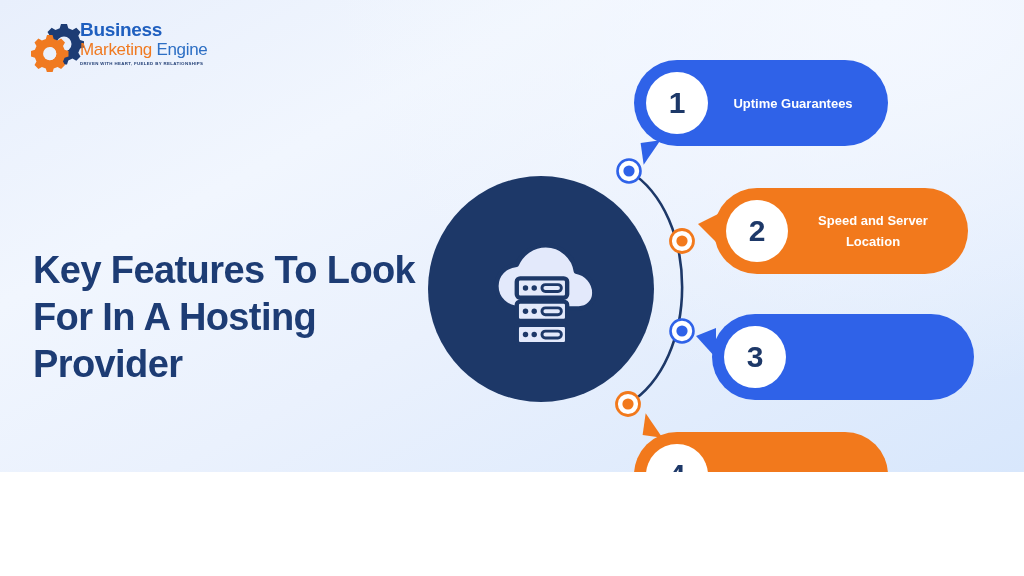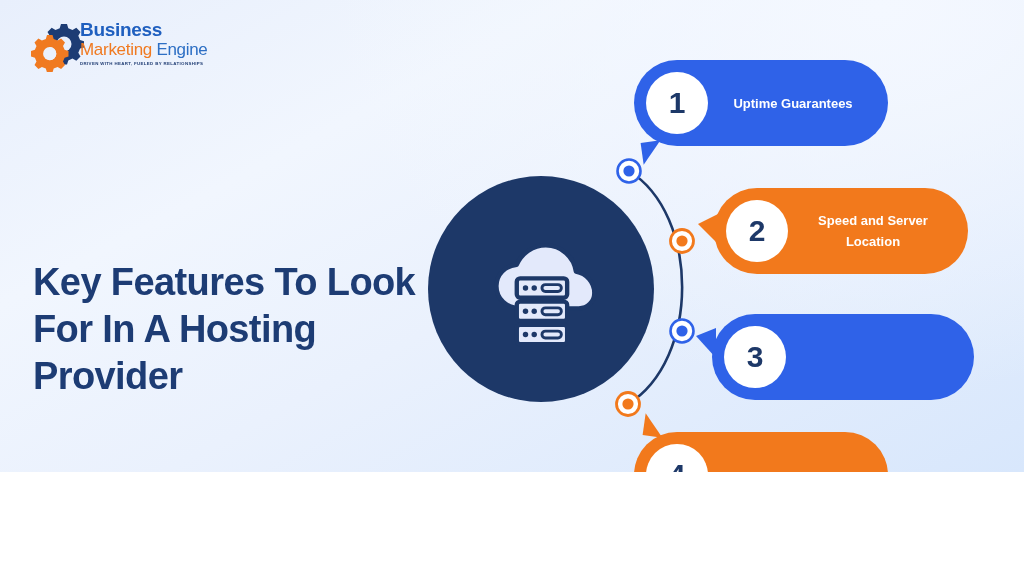--- a/index.html
+++ b/index.html
@@ -64,21 +64,21 @@
     letter-spacing: 0.35px;
     font-weight: bold;
     margin-top: 2px;
     white-space: nowrap;
   }
 
   
   #headline {
     position: absolute;
     left: 33px;
-    top: 234px;
+    top: 222px;
     width: 420px;
     font-size: 38px;
     font-weight: bold;
     line-height: 47px;
     color: #1d3c74;
     letter-spacing: -0.6px;
   }
 
   
   #medallion {

